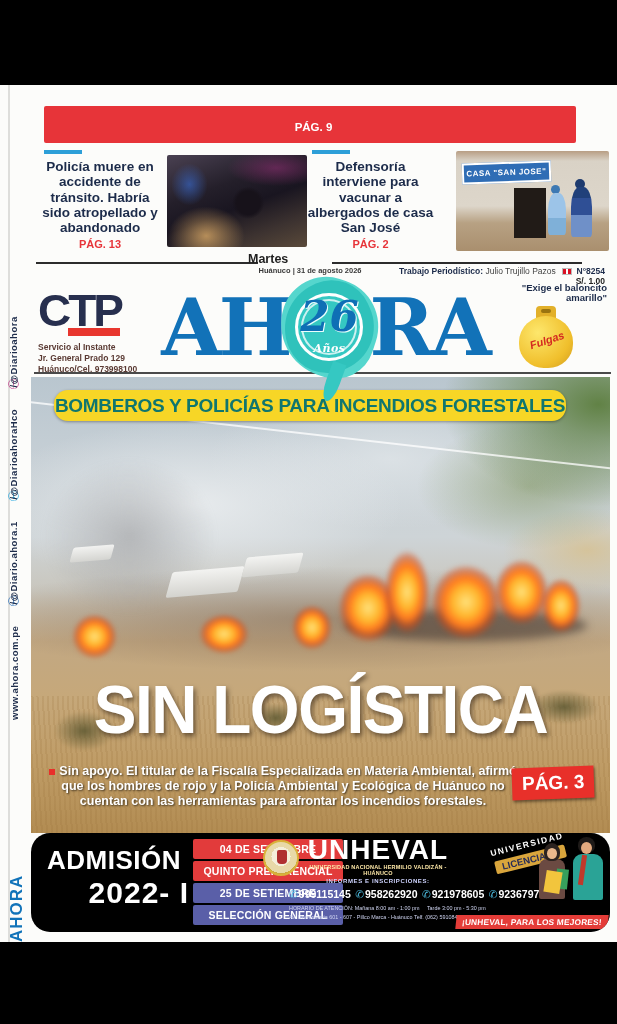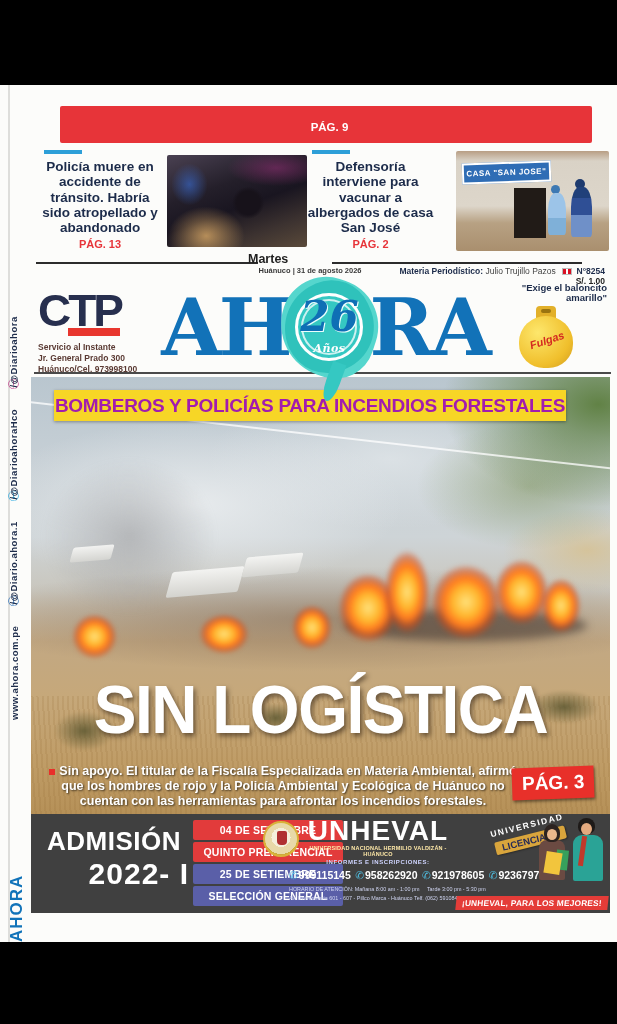--- a/index.html
+++ b/index.html
@@ -3,21 +3,21 @@
 <meta charset="utf-8">
 <style>
   * { margin:0; padding:0; box-sizing:border-box; }
   html,body { background:#000; }
   body { font-family:"Liberation Sans", sans-serif; }
   .frame { position:relative; width:617px; height:1024px; background:#000; overflow:hidden; margin:0 auto; }
   .page { position:absolute; left:0; top:85px; width:617px; height:857px; background:#fcfcfa; }
   .page-edge { position:absolute; left:8px; top:0; width:2px; height:100%; background:#dededb; }
 
   
-  .top-banner { position:absolute; left:60px; top:21px; width:532px; height:37px; background:#e73439; border-radius:2px;
+  .top-banner { position:absolute; left:44px; top:21px; width:532px; height:37px; background:#e73439; border-radius:2px;
     display:flex; align-items:center; justify-content:center; color:#fff; }
   .top-banner .headline { font-size:20px; font-weight:bold; letter-spacing:-0.6px; white-space:nowrap; }
   .top-banner .pag { font-size:11.5px; font-weight:bold; margin-left:7px; margin-top:4px; }
 
   
   .dash { position:absolute; width:38px; height:4px; background:#2d9fd8; }
   .teaser-text { position:absolute; text-align:center; color:#1c2b4a; font-weight:bold; font-size:13.5px; line-height:1.13; }
   .teaser-text .pag-red { display:block; color:#e73439; font-size:11px; margin-top:3px; }
   .photo-thumb { position:absolute; border-radius:2px; overflow:hidden; }
   .night-photo { background:
@@ -89,33 +89,33 @@
   .flame { position:absolute; border-radius:50% 50% 25% 25%; filter:blur(2px);
       background:radial-gradient(closest-side, #ffe17a 0%, #ffb62e 38%, #ff7d1f 62%, rgba(215,75,20,0.55) 82%, rgba(215,75,20,0) 100%); }
   .burn { position:absolute; left:54%; top:51%; width:42%; height:7%; background:rgba(62,50,44,0.55); filter:blur(4px); border-radius:50%; }
   .smokecol { position:absolute; left:2%; top:18%; width:30%; height:34%; background:radial-gradient(closest-side, rgba(150,150,152,0.55), rgba(150,150,152,0)); filter:blur(3px); }
   .tarp { position:absolute; background:linear-gradient(180deg,#f6f6f4,#d6d6d2); transform:skewX(-20deg) rotate(-5deg); opacity:0.92; border-radius:2px; }
   .grass-tex { position:absolute; left:0; bottom:0; width:100%; height:30%; opacity:0.5;
       background:repeating-linear-gradient(86deg, rgba(150,110,55,0.35) 0 2px, rgba(0,0,0,0) 2px 5px); }
   .bush { position:absolute; border-radius:50%; background:radial-gradient(closest-side, rgba(90,86,48,0.85), rgba(90,86,48,0)); filter:blur(1px); }
 
   .kicker { position:absolute; left:23px; top:13px; width:512px; height:31px; background:#f7d626;
-      color:#a21caf; font-size:19px; font-weight:800; letter-spacing:-0.3px; text-align:center; line-height:31px;
-      box-shadow:0 1px 3px rgba(0,0,0,0.35); white-space:nowrap; }
+      color:#0f766e; font-size:19px; font-weight:800; letter-spacing:-0.3px; text-align:center; line-height:31px;
+      box-shadow:0 1px 3px rgba(0,0,0,0.35); white-space:nowrap;border-radius:14px; }
   .headline { position:absolute; left:0; top:300px; width:100%; text-align:center; color:#fff;
       font-size:64px; font-weight:800; letter-spacing:-1.5px; line-height:1; transform:scaleY(1.08);
       text-shadow:2px 3px 5px rgba(45,32,20,0.6); white-space:nowrap; }
   .deck { position:absolute; left:18px; top:387px; width:468px; text-align:center; color:#fff;
       font-size:12.5px; font-weight:bold; line-height:1.18; text-shadow:1px 1px 2px rgba(0,0,0,0.65); }
   .deck .bullet { display:inline-block; width:6px; height:6px; background:#e8302a; margin-right:4px; }
   .pag3 { position:absolute; right:16px; top:390px; background:#e8302a; color:#fff; font-size:19px; font-weight:800;
       padding:5px 10px; transform:rotate(-2deg); box-shadow:1px 2px 3px rgba(0,0,0,0.45); }
 
   
-  .ad { position:absolute; left:31px; top:729px; width:579px; height:99px; background:#404040; overflow:hidden; }
+  .ad { position:absolute; left:31px; top:748px; width:579px; height:99px; background:#000000; overflow:hidden;border-radius:19px; }
   .admission { position:absolute; left:8px; top:12px; width:150px; text-align:center; color:#fff; font-weight:800; }
   .admission .l1 { font-size:26px; letter-spacing:0.5px; }
   .admission .l2 { font-size:30px; letter-spacing:1px;text-align:right; }
   .datebox { position:absolute; left:162px; width:150px; height:20px; color:#fff; font-size:10.5px; font-weight:800;
       text-align:center; line-height:20px; border-radius:2px; letter-spacing:0.2px; }
   .datebox.red { background:#e23b3b; }
   .datebox.purple { background:#5a5fa8; }
   .seal { position:absolute; left:232px; top:7px; width:36px; height:36px; border-radius:50%;
       background:radial-gradient(circle at 50% 45%, #f5efdb 0 40%, #e8d9a8 40% 70%, #caa93c 70%); border:2px solid #d9b23a; }
   .seal-core { position:absolute; left:12px; top:8px; width:10px; height:14px; background:#b03030; border-radius:2px 2px 4px 4px; }
@@ -187,34 +187,34 @@
       <div class="casa-h2"></div>
       <div class="casa-p2"></div>
     </div>
 
     <div class="rule-left"></div>
     <div class="rule-right"></div>
     <div class="day-name">Martes</div>
     <div class="place-date">Huánuco | 31 de agosto 2026</div>
     <div class="director">
       <div>
-        <b>Materia Periodístico:</b>
+        <b>Trabajo Periodístico:</b>
         <span>Julio Trujillo Pazos</span>
         <span class="peru-flag"></span>
         <b>N°8254</b>
       </div>
       <div class="price">S/. 1.00</div>
     </div>
 
     <div class="ctp">
       <div class="ctp-logo">CTP</div>
       <div class="ctp-bar"></div>
       <div class="ctp-lines">
         <div>Servicio al Instante</div>
-        <div>Jr. General Prado 300</div>
+        <div>Jr. General Prado 129</div>
         <div>Huánuco/Cel. 973998100</div>
       </div>
     </div>
 
     <div class="masthead-title">
       <span>AH</span>
       <span class="badge">
         <span class="badge-sw1"></span>
         <span class="badge-sw2"></span>
         <span class="badge-tail"></span>

